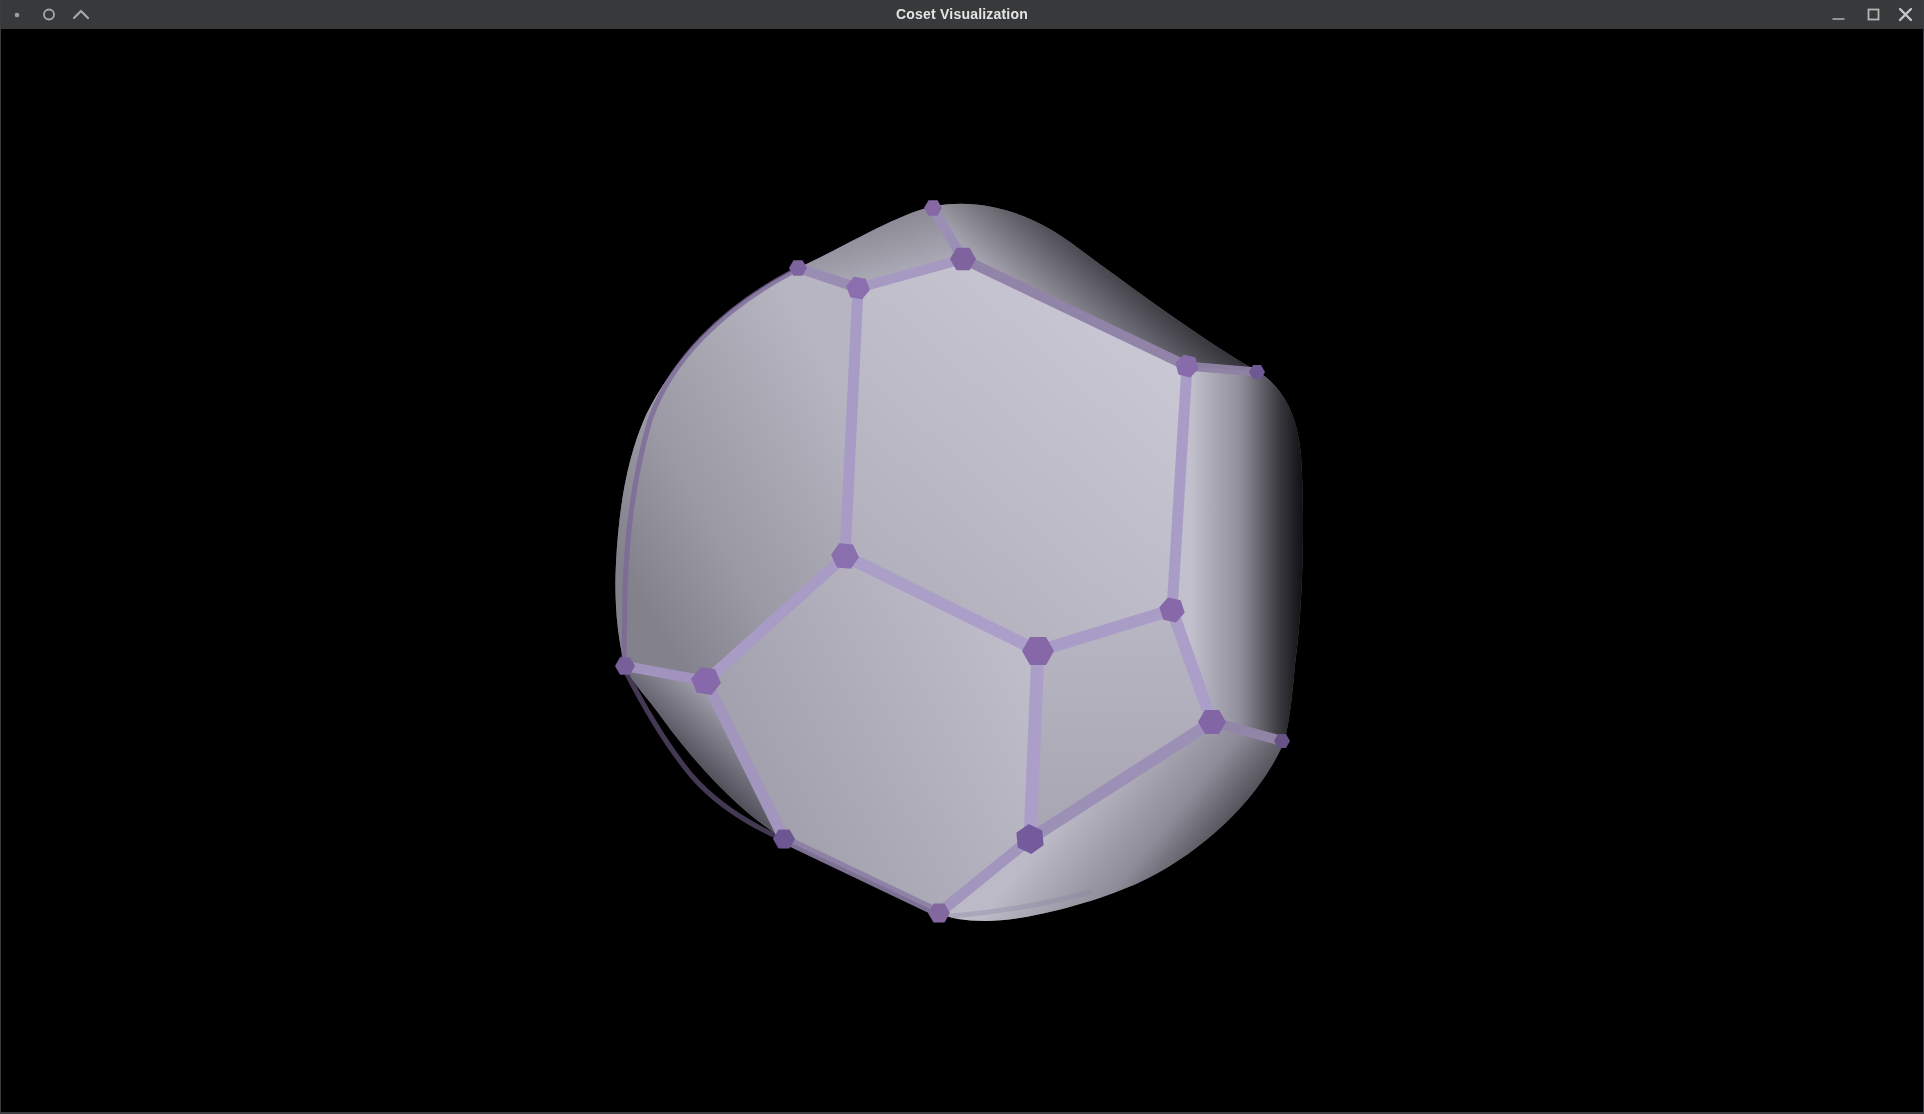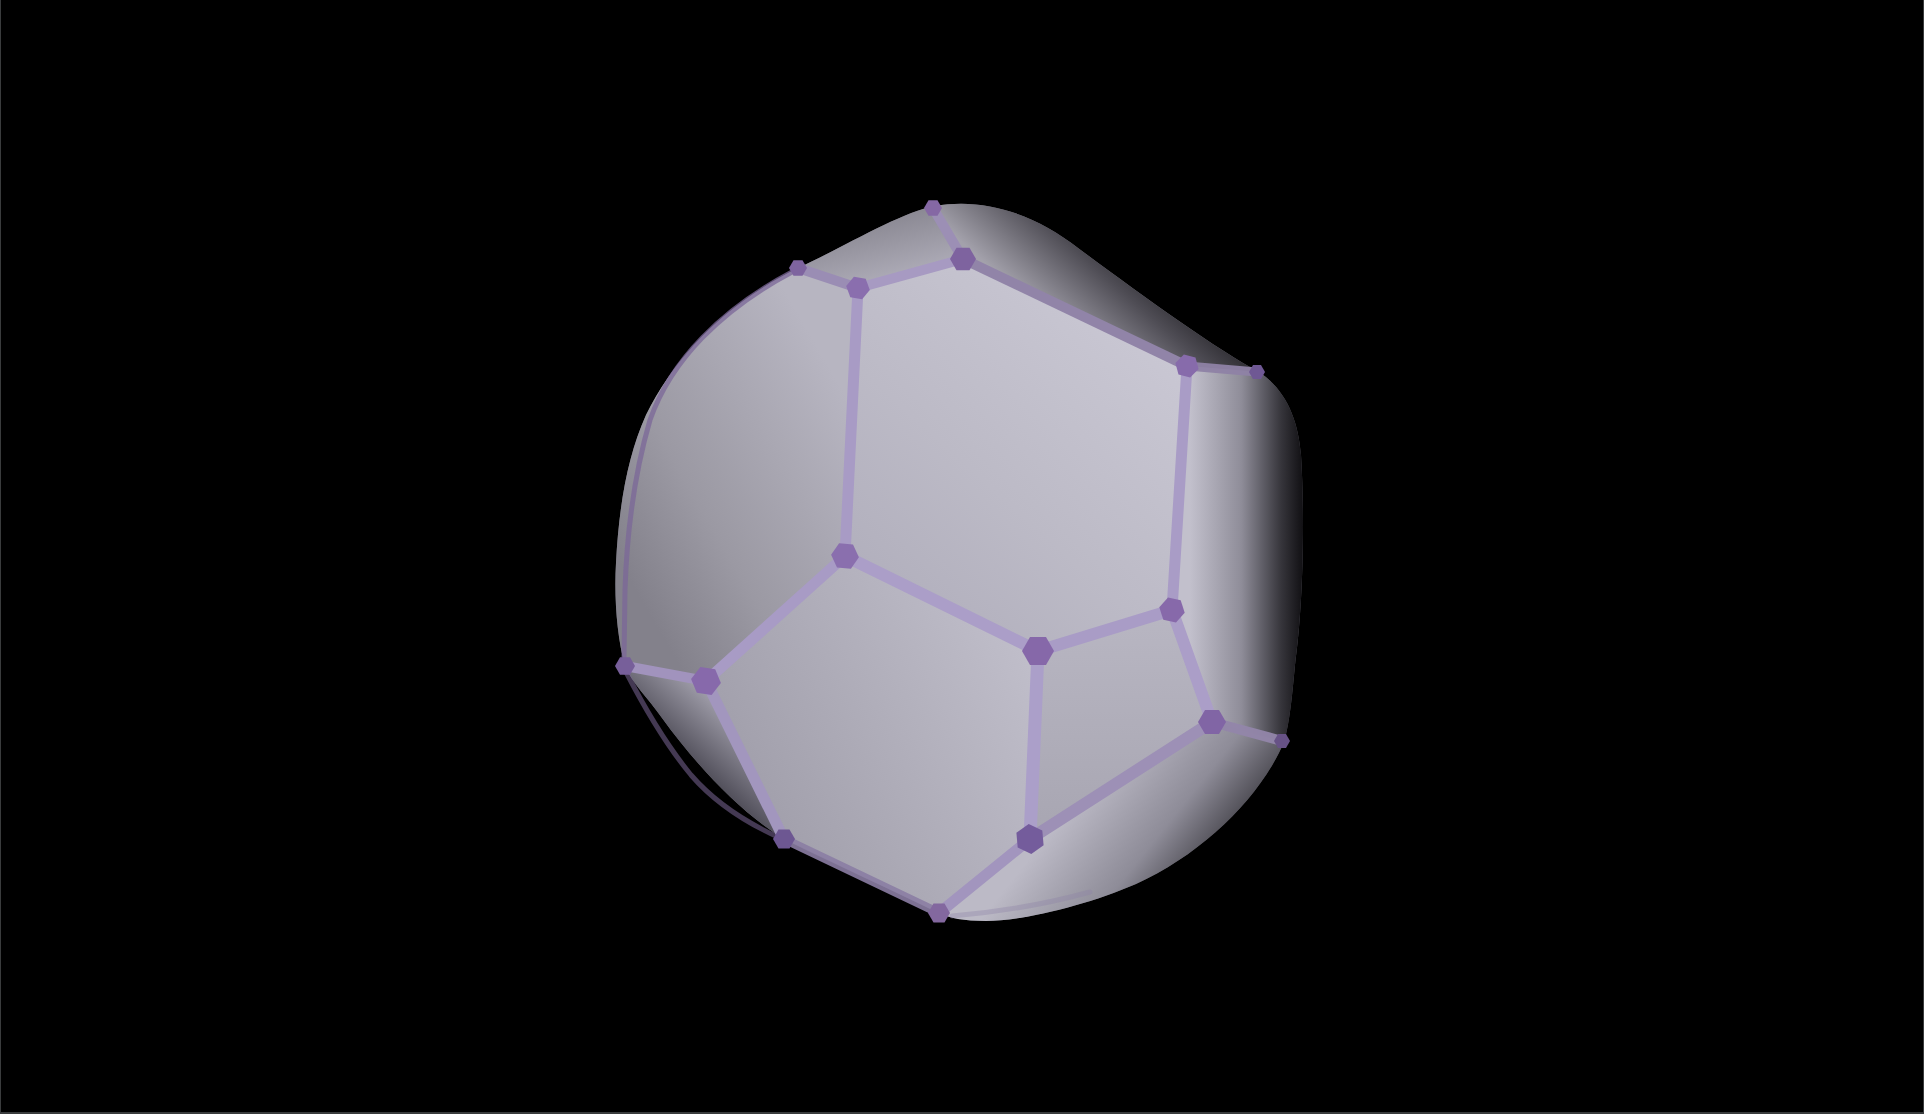--- a/index.html
+++ b/index.html
@@ -25,20 +25,40 @@
   .frame{
     position:absolute;inset:0;pointer-events:none;z-index:9;
     border-left:1px solid #3a3c3d;border-right:1px solid #3a3c3d;border-bottom:2px solid #3a3c3d;
   }
 </style>
 </head>
 <body>
 
 <div class="window">
 
+  <div class="titlebar">
+    <div class="titlebar-left">
+      <svg width="100" height="29" viewBox="0 0 100 29">
+        <circle cx="17" cy="15" r="2.3" fill="#9e9e9e"></circle>
+        <circle cx="49" cy="14.5" r="5" fill="none" stroke="#a8a8a8" stroke-width="1.8"></circle>
+        <polyline points="74,18 81,11 88,18" fill="none" stroke="#a8a8a8" stroke-width="2.2" stroke-linecap="round" stroke-linejoin="round"></polyline>
+      </svg>
+    </div>
+    <div class="window-title">Coset Visualization</div>
+    <div class="titlebar-right">
+      <svg width="110" height="29" viewBox="0 0 110 29">
+        <line x1="18.5" y1="19" x2="30.5" y2="19" stroke="#939393" stroke-width="2"></line>
+        <rect x="54.5" y="9.5" width="10" height="10" fill="none" stroke="#b5b5b5" stroke-width="1.8"></rect>
+        <g stroke="#c6c6c6" stroke-width="2.4" stroke-linecap="round">
+          <line x1="86" y1="9" x2="97" y2="20"></line>
+          <line x1="97" y1="9" x2="86" y2="20"></line>
+        </g>
+      </svg>
+    </div>
+  </div>
 
   <div class="canvas">
     <svg id="scene" width="1924" height="1085" viewBox="0 29 1924 1085">
         <defs>
           <radialGradient id="rimBase" cx="960" cy="560" r="420" gradientUnits="userSpaceOnUse">
             <stop offset="0" stop-color="#b0aebc"></stop>
             <stop offset="0.6" stop-color="#9b99a5"></stop>
             <stop offset="0.85" stop-color="#5b5963"></stop>
             <stop offset="1" stop-color="#1a191c"></stop>
           </radialGradient>

